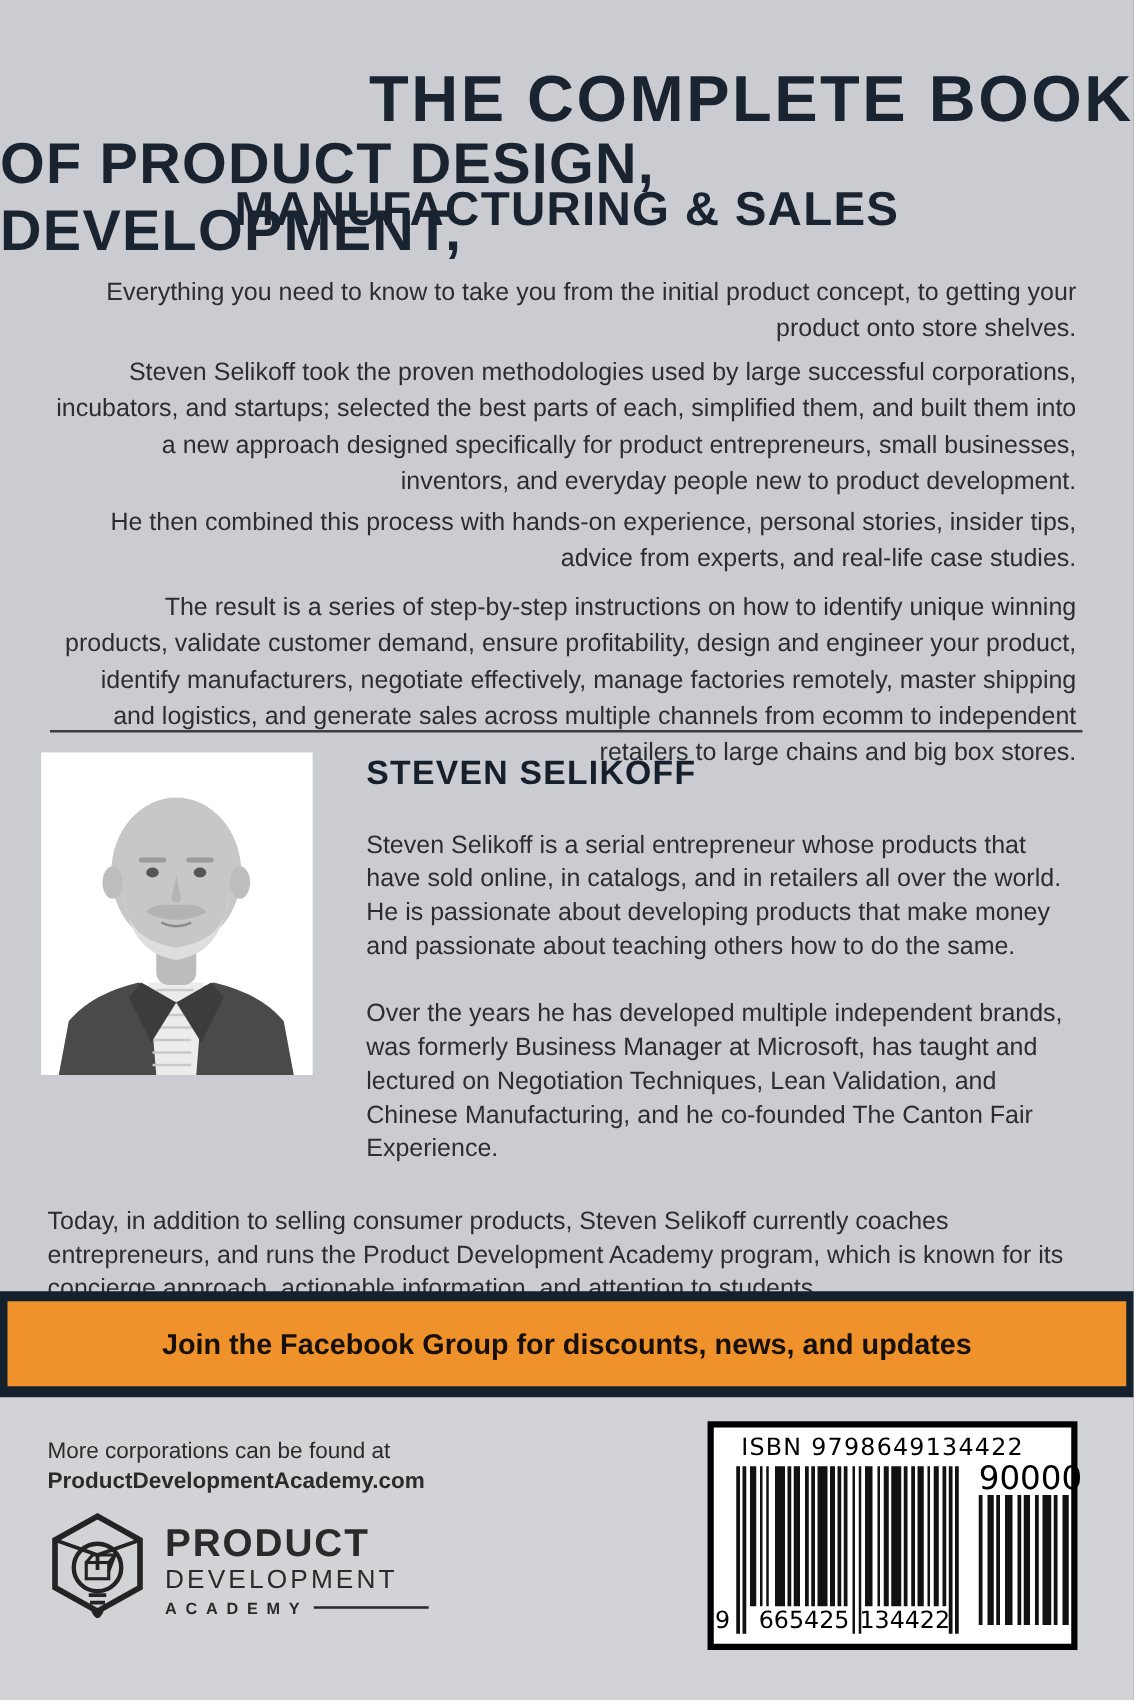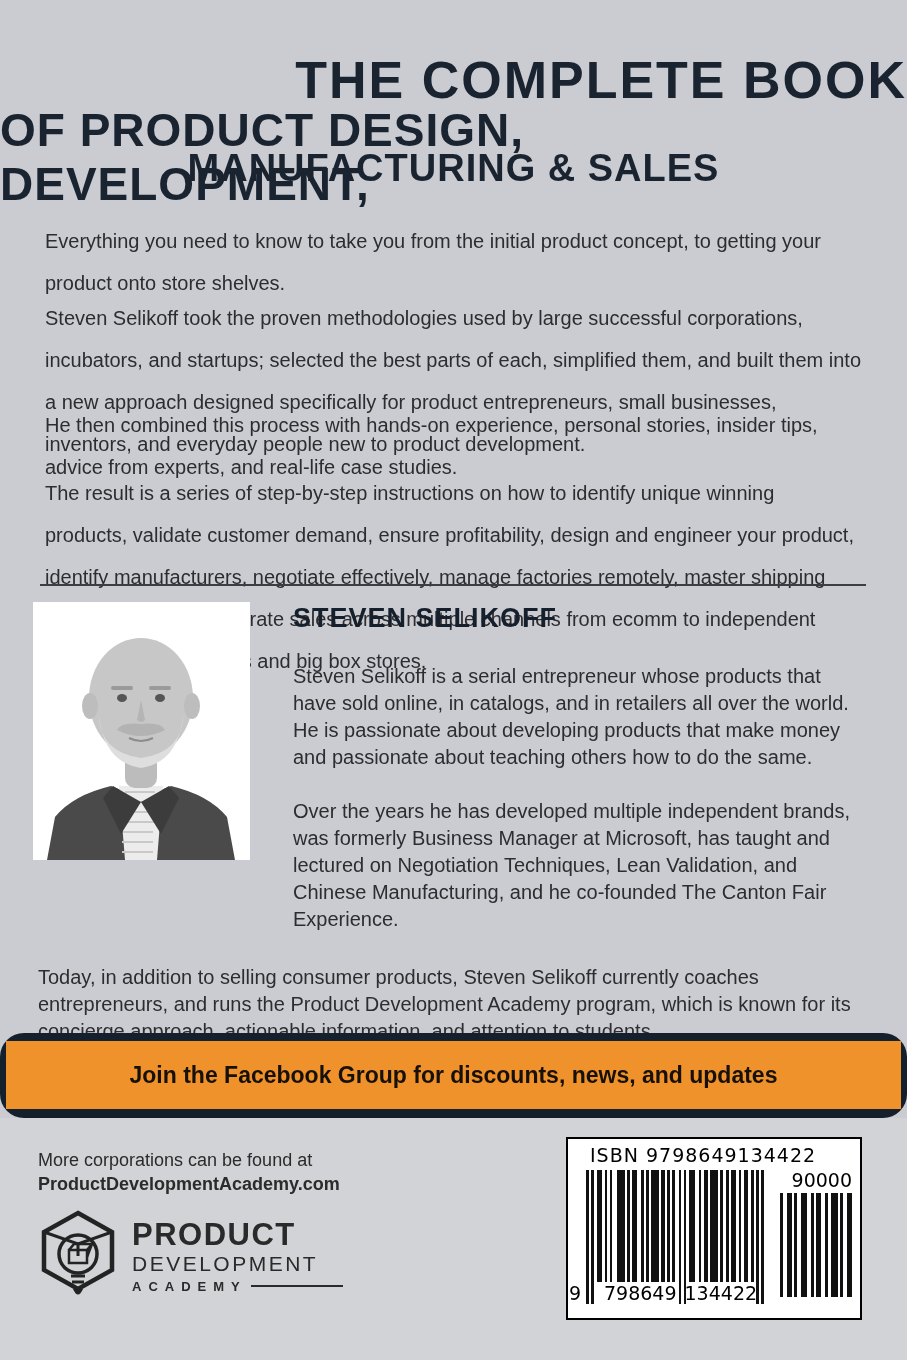--- a/index.html
+++ b/index.html
@@ -9,71 +9,71 @@
     font-family:"Liberation Sans",sans-serif;color:#2d2d2f;
   }
   
   .title1{position:absolute;top:50px;left:0;width:100%;text-align:right;
     font-size:52px;font-weight:700;letter-spacing:2px;color:#1a2431;}
   .title2{position:absolute;top:103px;left:0;width:100%;text-align:left;
     font-size:46px;font-weight:700;letter-spacing:1px;color:#1a2431;}
   .title3{position:absolute;top:147px;left:0;width:100%;text-align:center;
     font-size:38px;font-weight:700;letter-spacing:1px;color:#1a2431;}
   
-  .intro{position:absolute;left:45px;width:816px;text-align:left;
-    font-size:20px;line-height:42px;color:#2d2d2f;}
+  .intro{position:absolute;left:45px;width:816px;text-align:right;
+    font-size:20px;line-height:29px;color:#2d2d2f;}
   .intro.p0{top:200px;}
-  .intro.p1{top:277px;}
+  .intro.p1{top:264px;}
   .intro.p2{top:384px;}
   .intro.p3{top:452px;}
   
   .divider{position:absolute;top:584px;left:40px;width:826px;height:2px;background:#3b3d40;}
   
   .photo{position:absolute;left:33px;top:602px;width:217px;height:258px;background:#ffffff;}
   .author-name{position:absolute;left:293px;top:603px;font-size:27px;font-weight:700;
     letter-spacing:1px;color:#16202c;}
   .bio{position:absolute;left:293px;width:568px;font-size:20px;line-height:27px;color:#2d2d2f;}
   .bio.b0{top:643px;}
   .bio.b1{top:778px;}
   
   .closing{position:absolute;left:38px;width:834px;font-size:20px;line-height:27px;color:#2d2d2f;}
   .closing.c0{top:886px;}
   .closing.c1{top:944px;}
   
-  .band{position:absolute;top:1033px;left:0;width:907px;height:85px;background:#14202b;border-radius:24px;}
+  .band{position:absolute;top:1033px;left:0;width:907px;height:85px;background:#14202b;}
   .banner{position:absolute;top:8px;left:6px;right:6px;bottom:9px;background:#f0922c;
     display:flex;flex-direction:column;justify-content:center;align-items:center;}
   .banner div{font-size:23px;line-height:32px;font-weight:600;color:#161006;text-align:center;}
   
   .footer{position:absolute;top:1118px;left:0;width:907px;height:242px;background:#d2d3d6;}
   .more-info{position:absolute;left:38px;top:30px;font-size:18px;line-height:24px;color:#2b2b2b;}
   .more-info .l2{font-weight:700;}
   .logo{position:absolute;left:38px;top:92px;display:flex;align-items:center;}
   .logo-icon{width:80px;height:92px;}
   .logo-text{margin-left:14px;display:flex;flex-direction:column;}
   .logo-w1{font-size:31px;font-weight:800;letter-spacing:1.5px;color:#2a2a2a;line-height:32px;}
   .logo-w2{font-size:21px;font-weight:400;letter-spacing:2.5px;color:#2a2a2a;line-height:26px;}
   .logo-w3row{display:flex;align-items:center;margin-top:2px;}
   .logo-w3{font-size:13px;font-weight:700;letter-spacing:7px;color:#2a2a2a;}
   .logo-rule{width:92px;height:2px;background:#2a2a2a;margin-left:4px;}
   
   .barcode-panel{position:absolute;left:566px;top:19px;width:296px;height:183px;
-    background:#ffffff;border:2px solid #000000;box-sizing:border-box;padding-left:31px;}
+    background:#ffffff;border:5px solid #000000;box-sizing:border-box;padding-left:31px;}
   .isbn-label{position:absolute;top:5px;left:22px;font-family:"DejaVu Sans",sans-serif;
     font-size:19px;letter-spacing:1px;color:#000;}
   .ean{position:absolute;left:18px;top:31px;width:178px;height:134px;}
   .ean .bar{position:absolute;top:0;background:#111;}
   .ean .digits{position:absolute;left:0;right:0;top:112px;height:22px;
     display:flex;justify-content:space-between;pointer-events:none;}
   .ean .dg{background:#fff;font-family:"DejaVu Sans",sans-serif;font-size:19px;
     color:#000;padding:0 4px;line-height:22px;}
   .ean .lead{position:absolute;left:-17px;top:112px;font-family:"DejaVu Sans",sans-serif;
     font-size:19px;line-height:22px;color:#000;}
   .supp{position:absolute;left:212px;top:30px;width:72px;height:134px;}
-  .supp .val{text-align:right;font-family:"DejaVu Sans",sans-serif;font-size:19px;
+  .supp .val{text-align:left;font-family:"DejaVu Sans",sans-serif;font-size:26px;
     line-height:22px;color:#000;}
   .supp-bars{position:relative;width:100%;height:104px;margin-top:2px;}
   .supp-bars .bar{position:absolute;top:0;height:100%;background:#111;}
 </style>
 </head>
 <body>
 
 <div class="cover">
 
   <div class="title1">THE COMPLETE BOOK</div>
@@ -162,21 +162,21 @@
         </div>
       </div>
     </div>
 
     <div class="barcode-panel">
       <div class="isbn-label">ISBN 9798649134422</div>
 
       <div class="ean" id="ean-bars">
         <span class="lead">9</span>
         <div class="digits">
-          <span class="dg" style="margin-left:14px">798649</span>
+          <span class="dg" style="margin-left:14px">665425</span>
           <span class="dg" style="margin-right:10px">134422</span>
         </div>
       <div class="bar" style="left: 0px; width: 2.50704px; height: 134px;"></div>
           <div class="bar" style="left: 5.01408px; width: 2.50704px; height: 134px;"></div>
           <div class="bar" style="left: 11.2817px; width: 5.01408px; height: 112px;"></div>
           <div class="bar" style="left: 18.8028px; width: 2.50704px; height: 112px;"></div>
           <div class="bar" style="left: 23.8169px; width: 2.50704px; height: 112px;"></div>
           <div class="bar" style="left: 31.338px; width: 7.52113px; height: 112px;"></div>
           <div class="bar" style="left: 41.3662px; width: 2.50704px; height: 112px;"></div>
           <div class="bar" style="left: 46.3803px; width: 5.01408px; height: 112px;"></div>

